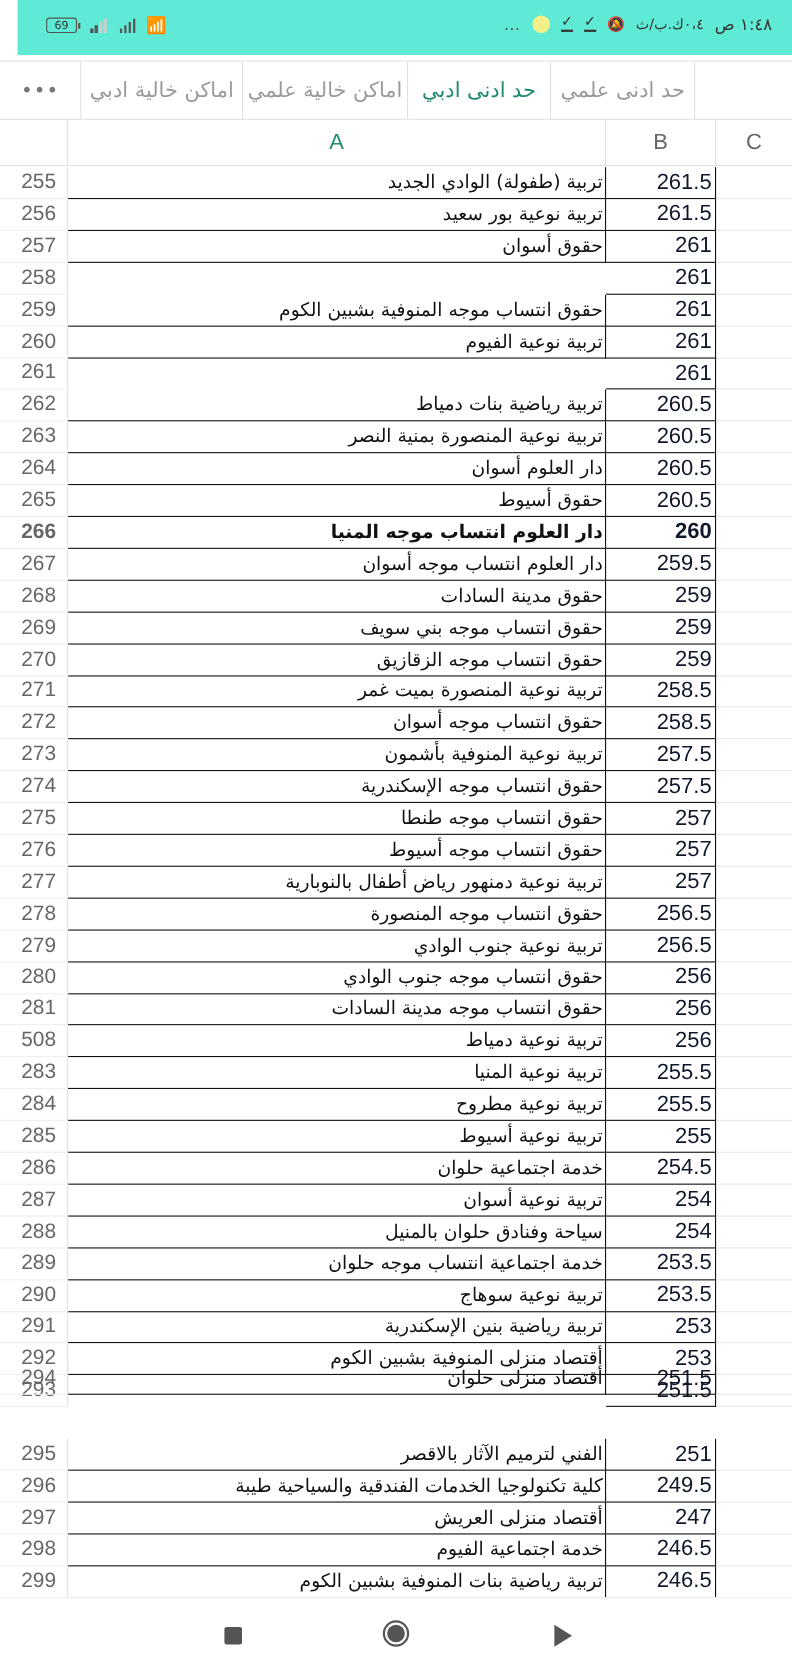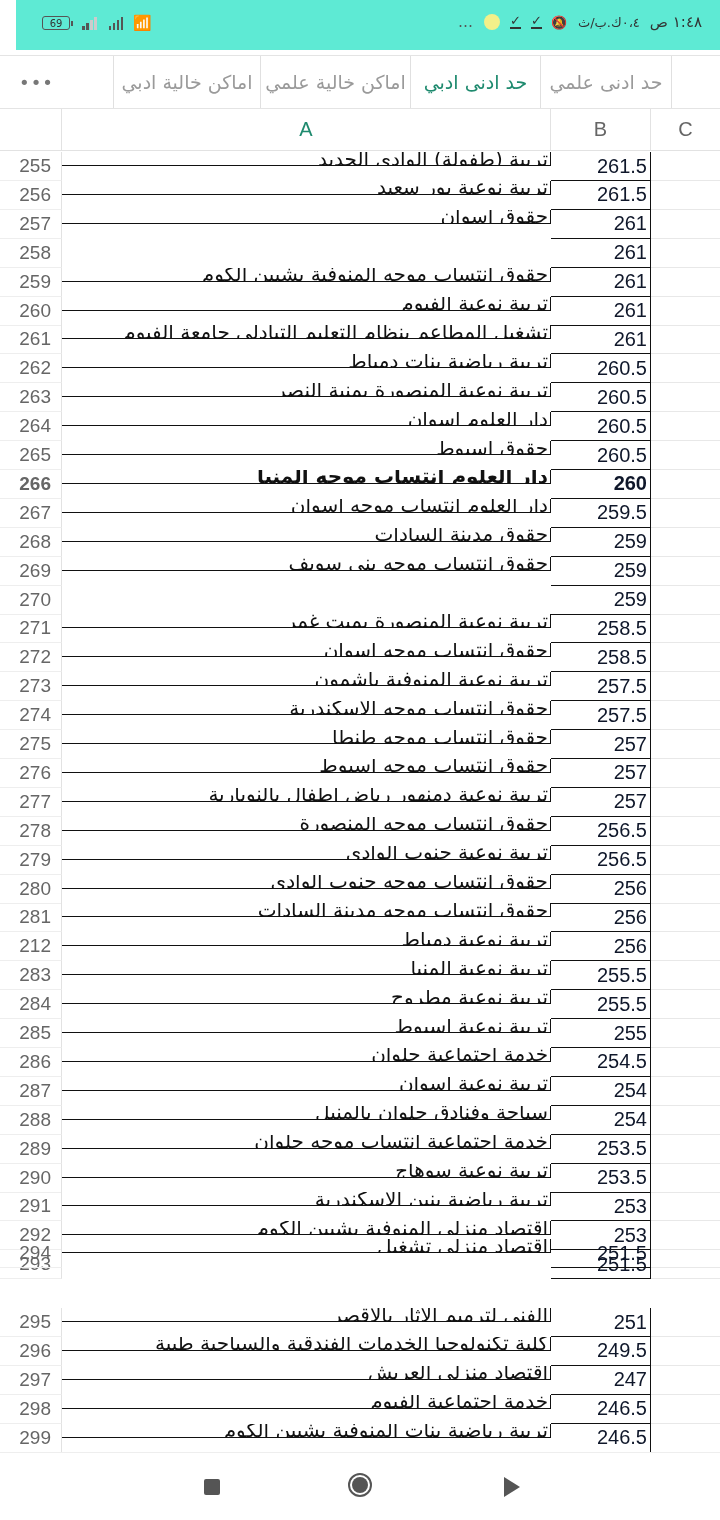--- a/index.html
+++ b/index.html
@@ -12,31 +12,31 @@
   .signal span { width:2.5px; background:#555; display:block; }
   .signal.weak span:nth-child(n+3) { background:#ccc; }
   .wifi { font-size:15px; color:#444; margin-left:4px; }
   .sb-right { position:absolute; right:34px; top:13px; display:flex; align-items:center; gap:10px; direction:rtl; font-size:15px; color:#333; }
   .check { font-size:13px; border-bottom:2px solid #333; line-height:12px; color:#333; }
   .wa { width:16px; height:16px; border-radius:50%; background:#f3f08a; display:inline-block; }
   .bell { font-size:13px; color:#555; }
   .dots-sm { color:#555; letter-spacing:1px; }
 
   .tabbar { position:absolute; top:55px; left:0; width:720px; height:54px; border-top:1px solid #e4e4e4; border-bottom:1px solid #e4e4e4; background:#fff; box-sizing:border-box; }
-  .tab { position:absolute; top:0; height:52px; display:flex; align-items:center; justify-content:center; font-size:19px; color:#9a9a9a; border-left:1px solid #e0e0e0; box-sizing:border-box; direction:rtl; white-space:nowrap;margin-left:40px; }
+  .tab { position:absolute; top:0; height:52px; display:flex; align-items:center; justify-content:center; font-size:19px; color:#9a9a9a; border-left:1px solid #e0e0e0; box-sizing:border-box; direction:rtl; white-space:nowrap; }
   .tab.active { color:#1e8a6e; }
   .more-btn { position:absolute; left:0; top:0; width:73px; height:52px; display:flex; align-items:center; justify-content:center; color:#777; font-size:18px; letter-spacing:1px; }
 
   .sheet { position:absolute; top:109px; left:0; width:720px; }
   .colhdr { position:absolute; top:0; height:42px; display:flex; align-items:center; justify-content:center; font-size:20px; color:#666; border-right:1px solid #e2e2e2; border-bottom:1px solid #e2e2e2; box-sizing:border-box; font-family:"Liberation Sans", sans-serif; }
   .colhdr.a { color:#1e8a6e; }
   .rows { position:absolute; top:43px; left:0; width:720px; }
   .row { position:absolute; left:0; width:720px; height:29px; }
   .rownum { position:absolute; left:0; width:62px; height:29px; border-right:1px solid #e2e2e2; border-bottom:1px solid #eeeeee; box-sizing:border-box; font-size:19px; color:#666; display:flex; align-items:center; justify-content:flex-end; padding-right:10px; font-family:"Liberation Sans", sans-serif; }
-  .cellA { position:absolute; left:62px; width:489px; height:14px; border-bottom:1.5px solid #111; border-right:1.5px solid #111; box-sizing:border-box; direction:rtl; text-align:right; font-size:20px; color:#111; display:flex; align-items:center; padding-right:2px; white-space:nowrap; overflow:hidden; font-family:"DejaVu Sans", sans-serif; }
+  .cellA { position:absolute; left:62px; width:489px; height:29px; border-bottom:1.5px solid #111; border-right:1.5px solid #111; box-sizing:border-box; direction:rtl; text-align:right; font-size:17px; color:#111; display:flex; align-items:center; padding-right:2px; white-space:nowrap; overflow:hidden; font-family:"DejaVu Sans", sans-serif; }
   .cellB { position:absolute; left:551px; width:100px; height:29px; border-bottom:1.5px solid #111; border-right:1.5px solid #111; box-sizing:border-box; text-align:right; font-size:20px; color:#0f172a; display:flex; align-items:center; justify-content:flex-end; padding-right:3px; font-family:"Liberation Sans", sans-serif; }
   .cellC { position:absolute; left:651px; width:69px; height:29px; border-bottom:1px solid #e8e8e8; box-sizing:border-box; }
 
   .navbar { position:absolute; top:1452px; left:0; width:720px; height:68px; background:#fff; border-top:1px solid #eee; }
   .nav-square { position:absolute; left:204px; top:26px; width:16px; height:16px; background:#555; border-radius:2px; }
   .nav-circle { position:absolute; left:348px; top:20px; width:24px; height:24px; border-radius:50%; border:2px solid #555; box-sizing:border-box; display:flex; align-items:center; justify-content:center; }
   .nav-circle span { width:16px; height:16px; border-radius:50%; background:#555; display:block; }
   .nav-back { position:absolute; left:504px; top:24px; width:0; height:0; border-top:10px solid transparent; border-bottom:10px solid transparent; border-left:16px solid #555; }
 </style>
 </head>
@@ -116,21 +116,20 @@
         <div class="cellC"></div>
       </div>
       <div class="row" style="top: 144.5px;">
         <div class="rownum">260</div>
         <div class="cellA">تربية نوعية الفيوم</div>
         <div class="cellB">261</div>
         <div class="cellC"></div>
       </div>
       <div class="row" style="top: 173.4px;">
         <div class="rownum">261</div>
-        <div class="cellA">تشغيل المطاعم بنظام التعليم التبادلي جامعة الفيوم</div>
         <div class="cellB">261</div>
         <div class="cellC"></div>
       </div>
       <div class="row" style="top: 202.3px;">
         <div class="rownum">262</div>
         <div class="cellA">تربية رياضية بنات دمياط</div>
         <div class="cellB">260.5</div>
         <div class="cellC"></div>
       </div>
       <div class="row" style="top: 231.2px;">
@@ -170,20 +169,21 @@
         <div class="cellC"></div>
       </div>
       <div class="row" style="top: 404.6px;">
         <div class="rownum">269</div>
         <div class="cellA">حقوق انتساب موجه بني سويف</div>
         <div class="cellB">259</div>
         <div class="cellC"></div>
       </div>
       <div class="row" style="top: 433.5px;">
         <div class="rownum">270</div>
+        <div class="cellA">حقوق انتساب موجه الزقازيق</div>
         <div class="cellB">259</div>
         <div class="cellC"></div>
       </div>
       <div class="row" style="top: 462.4px;">
         <div class="rownum">271</div>
         <div class="cellA">تربية نوعية المنصورة بميت غمر</div>
         <div class="cellB">258.5</div>
         <div class="cellC"></div>
       </div>
       <div class="row" style="top: 491.3px;">
@@ -240,21 +240,21 @@
         <div class="cellB">256</div>
         <div class="cellC"></div>
       </div>
       <div class="row" style="top: 751.4px;">
         <div class="rownum">281</div>
         <div class="cellA">حقوق انتساب موجه مدينة السادات</div>
         <div class="cellB">256</div>
         <div class="cellC"></div>
       </div>
       <div class="row" style="top: 780.3px;">
-        <div class="rownum">212</div>
+        <div class="rownum">508</div>
         <div class="cellA">تربية نوعية دمياط</div>
         <div class="cellB">256</div>
         <div class="cellC"></div>
       </div>
       <div class="row" style="top: 809.2px;">
         <div class="rownum">283</div>
         <div class="cellA">تربية نوعية المنيا</div>
         <div class="cellB">255.5</div>
         <div class="cellC"></div>
       </div>
@@ -312,21 +312,21 @@
         <div class="cellB">253</div>
         <div class="cellC"></div>
       </div>
       <div class="row" style="top: 1098.2px;">
         <div class="rownum">293</div>
         <div class="cellB">251.5</div>
         <div class="cellC"></div>
       </div>
       <div class="row" style="top: 1087px; padding-left: 48px;">
         <div class="rownum">294</div>
-        <div class="cellA">أقتصاد منزلى تشغيل</div>
+        <div class="cellA">أقتصاد منزلى حلوان</div>
         <div class="cellB">251.5</div>
         <div class="cellC"></div>
       </div>
       <div class="row" style="top: 1156px;">
         <div class="rownum">295</div>
         <div class="cellA">الفني لترميم الآثار بالاقصر</div>
         <div class="cellB">251</div>
         <div class="cellC"></div>
       </div>
       <div class="row" style="top: 1184.9px;">

